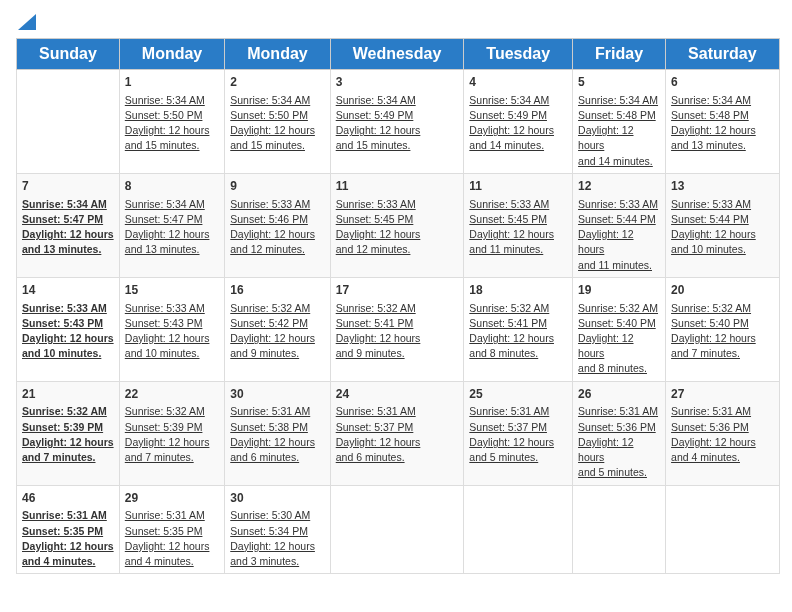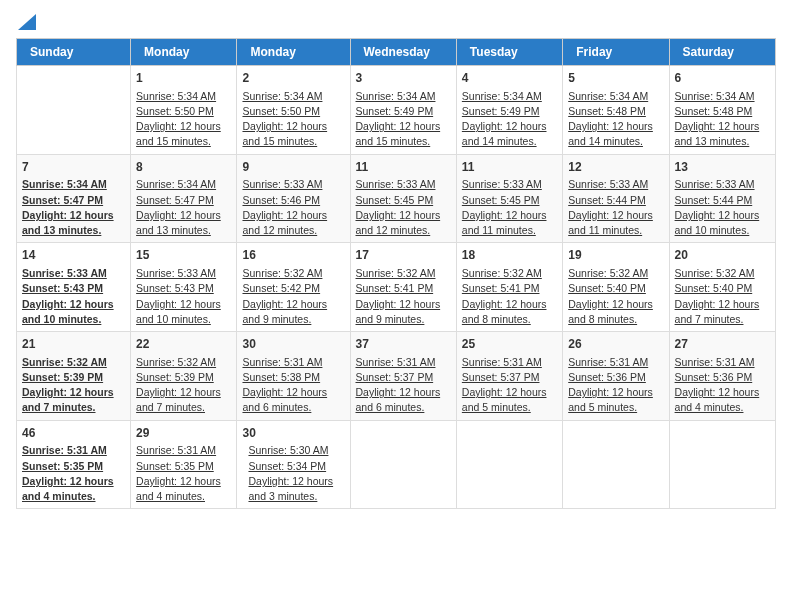--- a/index.html
+++ b/index.html
@@ -46,22 +46,22 @@
     }
     table {
       width: 100%;
       border-collapse: collapse;
       font-size: 11px;
     }
     thead tr th {
       background-color: #2a7cc7;
       color: #fff;
       text-align: left;
-      padding: 6px 13px;
-      font-size: 12px;
+      padding: 6px 22px;
+      font-size: 16px;
       font-weight: bold;
       border: 1px solid #ccc;
     }
     tbody tr td {
       vertical-align: top;
       border: 1px solid #ddd;
       padding: 4px 5px;
       min-height: 70px;
       height: 80px;
       color: #333;
@@ -282,21 +282,21 @@
 and 7 minutes.</div>
         </td>
         <td>
           <span class="day-num">30</span>
           <div class="cell-content" style="white-space: pre-line;">Sunrise: 5:31 AM
 Sunset: 5:38 PM
 Daylight: 12 hours
 and 6 minutes.</div>
         </td>
         <td>
-          <span class="day-num">37</span>
+          <span class="day-num">24</span>
           <div class="cell-content" style="white-space: pre-line;">Sunrise: 5:31 AM
 Sunset: 5:37 PM
 Daylight: 12 hours
 and 6 minutes.</div>
         </td>
         <td>
           <span class="day-num">25</span>
           <div class="cell-content" style="white-space: pre-line;">Sunrise: 5:31 AM
 Sunset: 5:37 PM
 Daylight: 12 hours
@@ -327,21 +327,21 @@
         </td>
         <td>
           <span class="day-num">29</span>
           <div class="cell-content" style="white-space: pre-line;">Sunrise: 5:31 AM
 Sunset: 5:35 PM
 Daylight: 12 hours
 and 4 minutes.</div>
         </td>
         <td>
           <span class="day-num">30</span>
-          <div class="cell-content" style="white-space: pre-line; margin-left: 6px;">Sunrise: 5:30 AM
+          <div class="cell-content" style="white-space: pre-line;">Sunrise: 5:30 AM
 Sunset: 5:34 PM
 Daylight: 12 hours
 and 3 minutes.</div>
         </td>
         <td class="empty-cell"></td>
         <td class="empty-cell"></td>
         <td class="empty-cell"></td>
         <td class="empty-cell"></td>
       </tr>
     </tbody>

